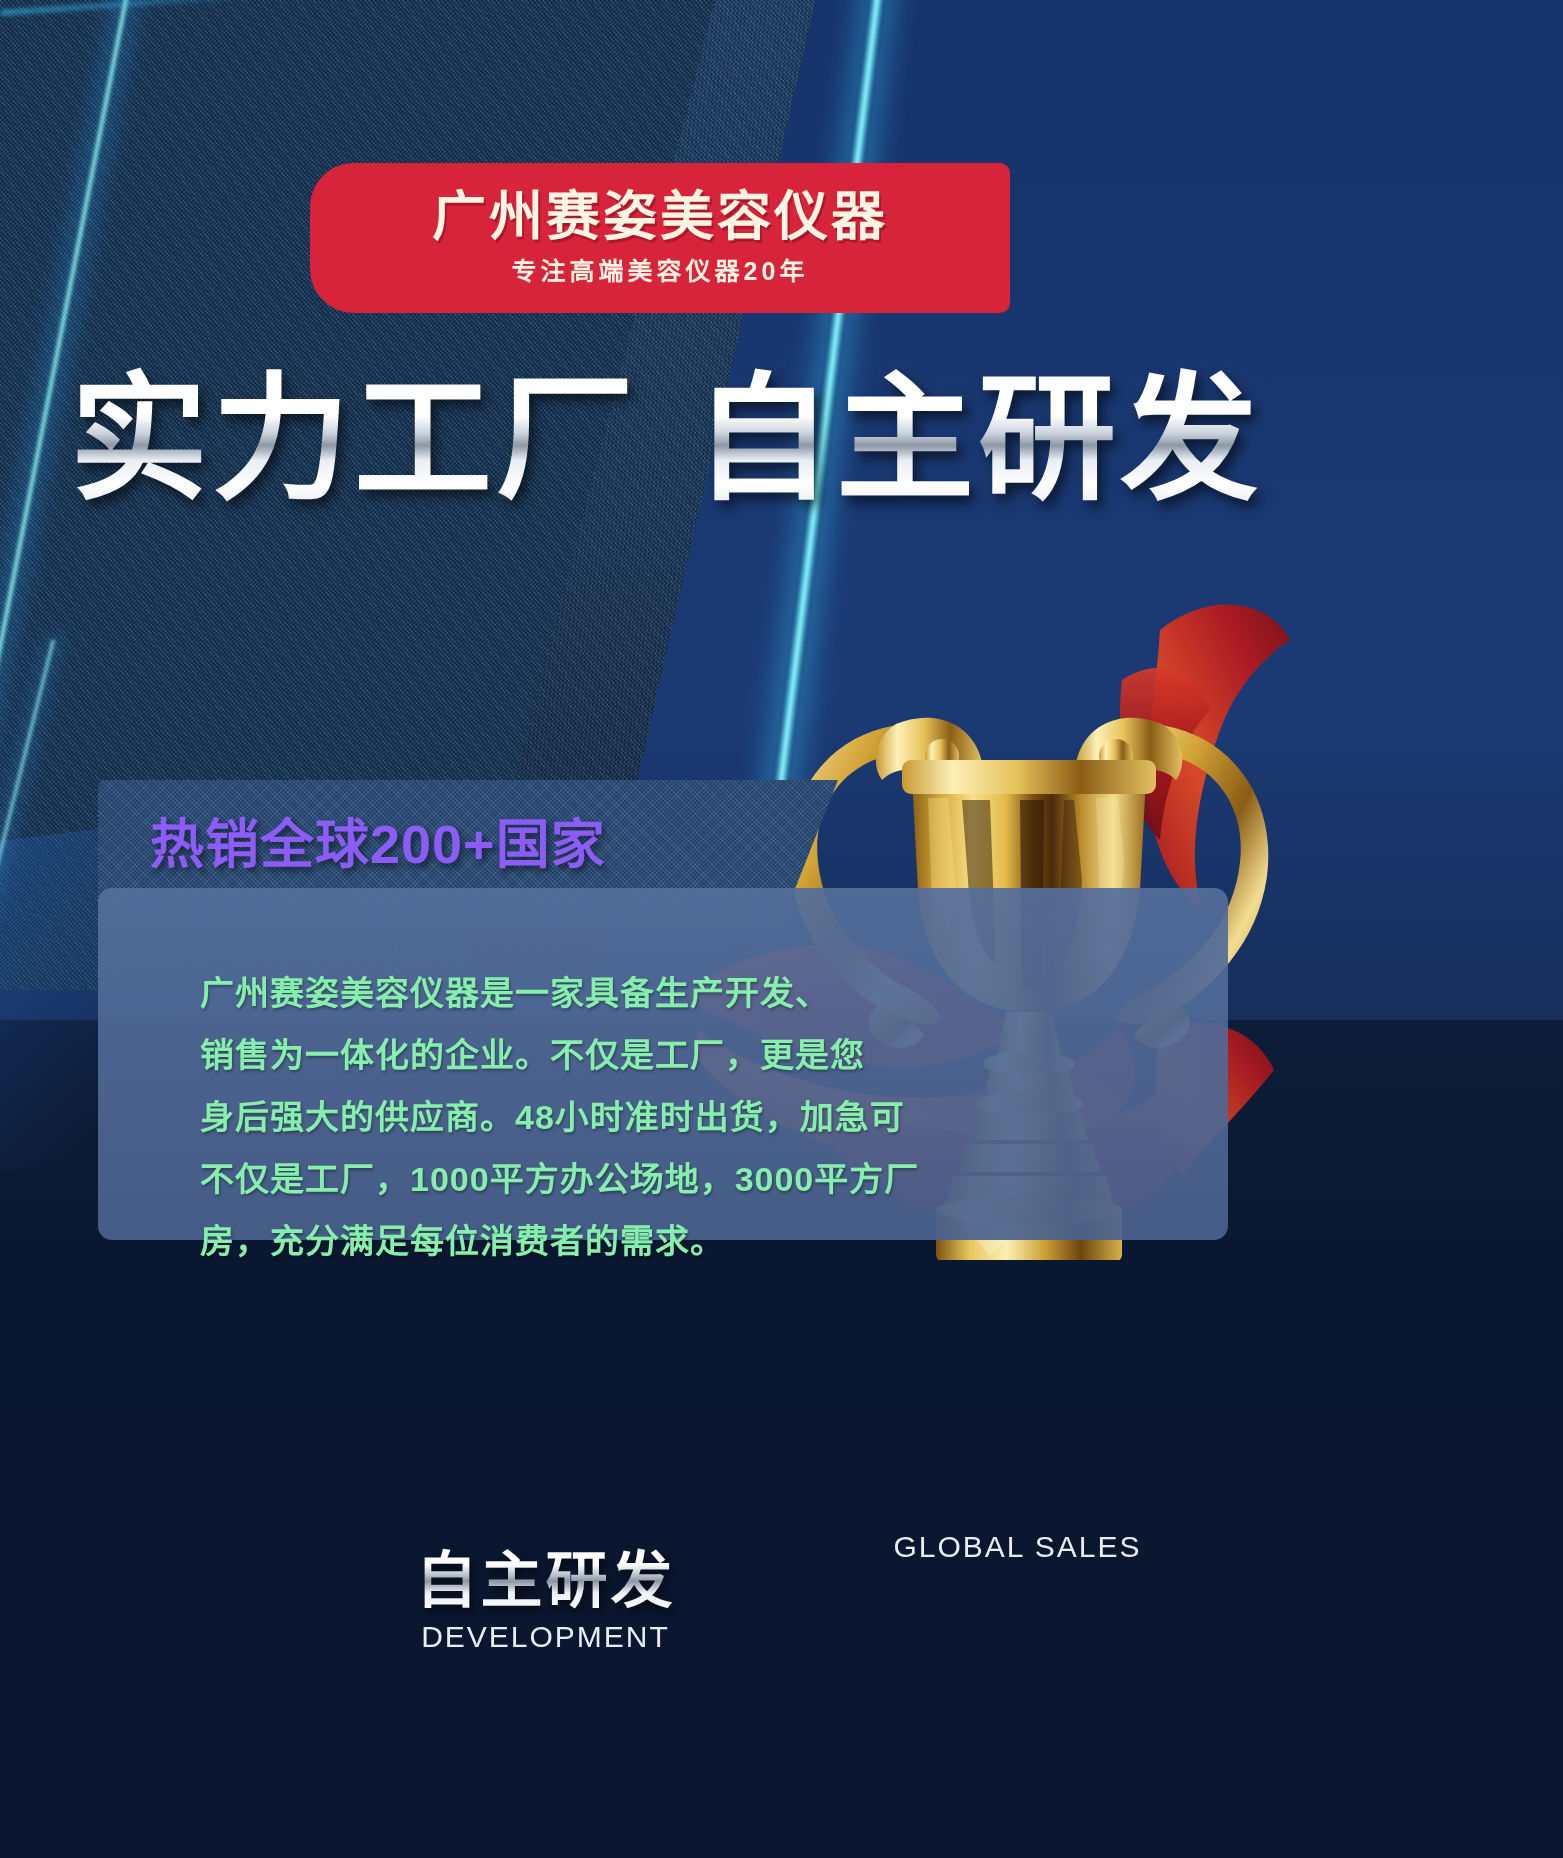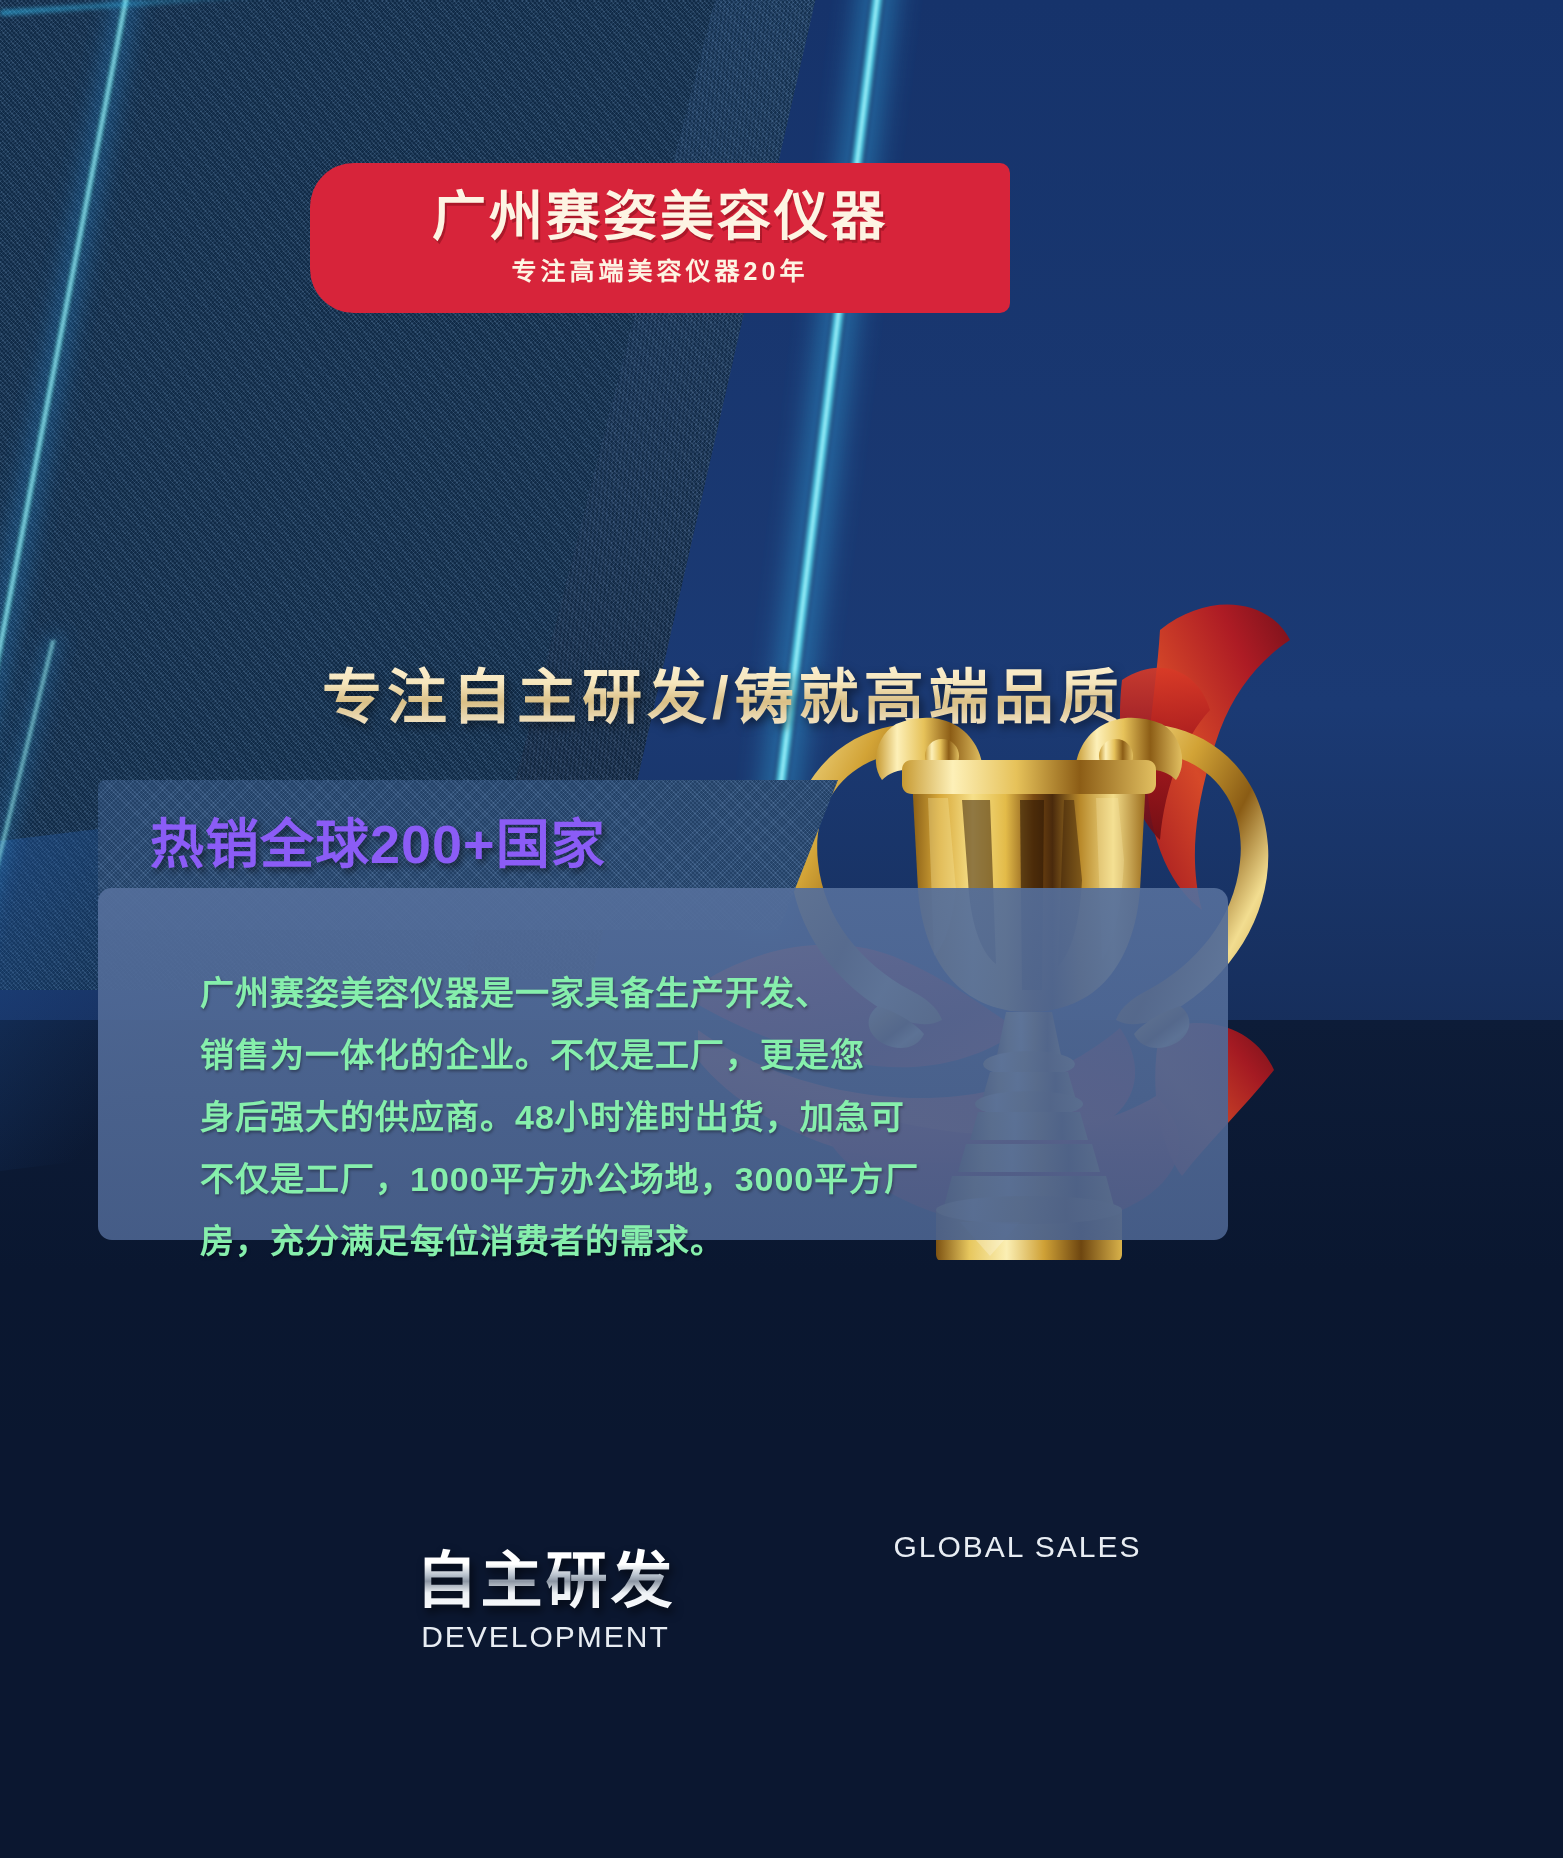--- a/index.html
+++ b/index.html
@@ -221,22 +221,24 @@
   <div class="streak streak-main"></div>
   <div class="streak streak-left-a"></div>
   <div class="streak streak-left-b"></div>
   <div class="streak-left-c"></div>
 
   <div class="badge">
     <div class="badge-title">广州赛姿美容仪器</div>
     <div class="badge-sub">专注高端美容仪器20年</div>
   </div>
 
-
-  <div class="subhead">专注自主研发/铸就高端品质</div>
+  <div class="headline">
+    <span>实力工厂</span><span class="gap"></span><span>自主研发</span>
+  </div>
+
 
   <div class="trophy-wrap">
     <svg viewBox="0 0 620 700" width="620" height="700" aria-hidden="true">
       <defs>
         <linearGradient id="goldCup" x1="0" y1="0" x2="1" y2="0">
           <stop offset="0%" stop-color="#8a5f16"></stop>
           <stop offset="12%" stop-color="#d8a93a"></stop>
           <stop offset="26%" stop-color="#f6e08a"></stop>
           <stop offset="40%" stop-color="#e3bb49"></stop>
           <stop offset="52%" stop-color="#7a4a12"></stop>

